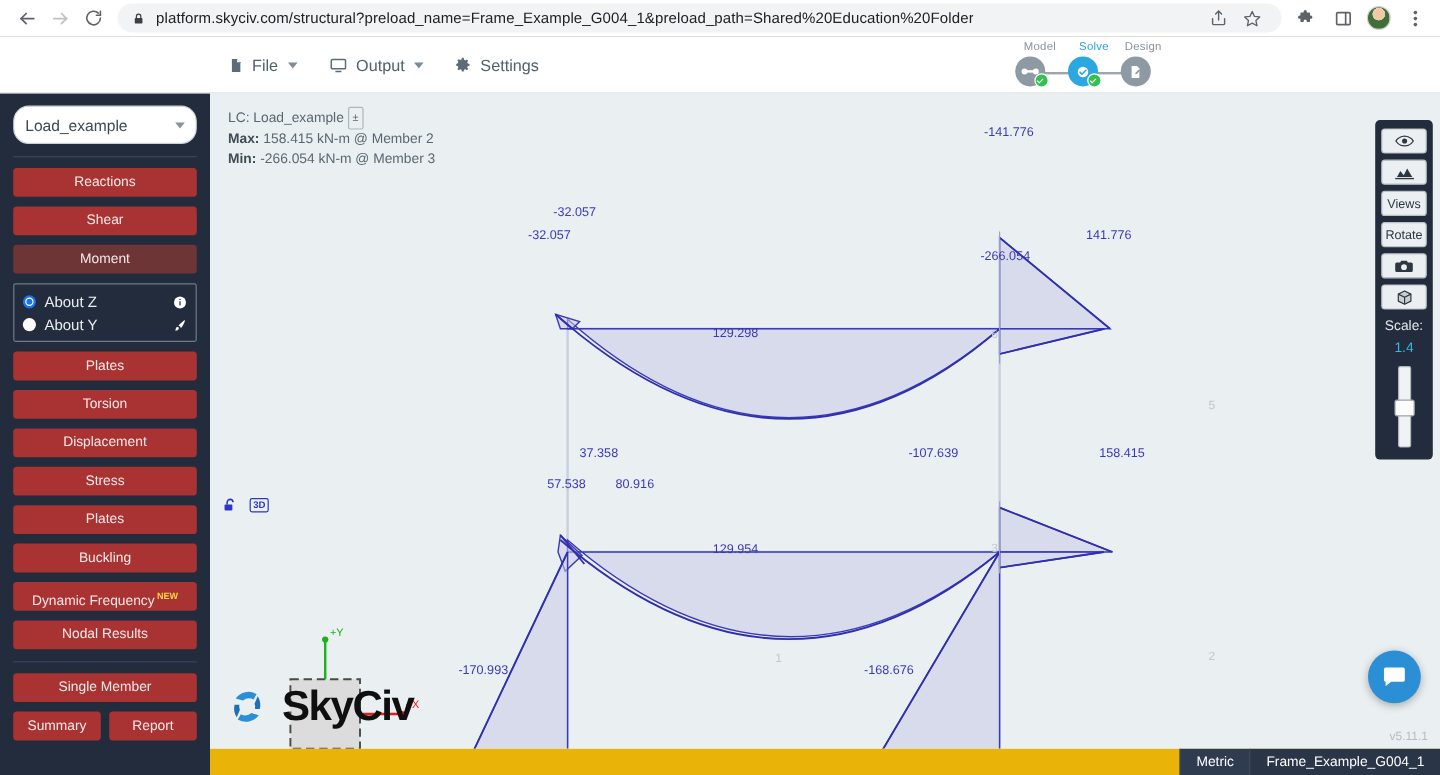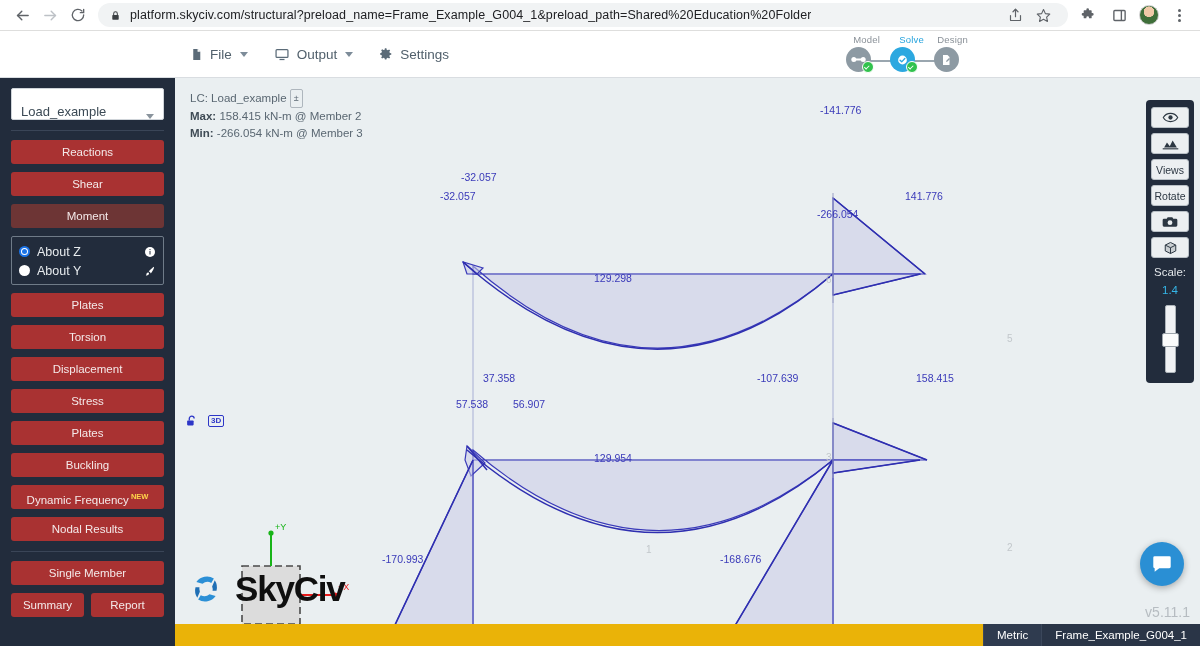--- a/index.html
+++ b/index.html
@@ -89,22 +89,22 @@
     font-size: 12.5px; font-weight: bold; display: flex; align-items: center; justify-content: center;
     letter-spacing: .4px;
   }
 
   
   .sidebar {
     position: absolute; top: 78px; left: 0; width: 175px; height: 568px;
     background: #222c3c; padding: 10px 11px 0 11px; overflow: hidden;
   }
   .lc-select {
-    width: 153px; height: 32px; background: #fff; border: 1px solid #cfd4d9; border-radius: 2px;
-    display: flex; align-items: flex-end; padding: 0 9px; position: relative;
+    width: 153px; height: 32px; background: #fff; border: 1px solid #cfd4d9; border-radius: 13px;
+    display: flex; align-items: center; padding: 0 9px; position: relative;
   }
   .lc-select span { font-size: 13px; color: #3c4a55; }
   .lc-select .caret { position: absolute; right: 9px; width: 0; height: 0;
     border-left: 4px solid transparent; border-right: 4px solid transparent; border-top: 5px solid #8a949d; }
   .sep { height: 1px; background: #3a4557; margin: 10px 0 9px 0; }
   .rbtn {
     display: block; width: 153px; height: 24px; background: #a93232; color: #f4e9e9;
     border: none; border-radius: 3px; font-size: 11.5px; font-family: inherit;
     margin-bottom: 8px; cursor: pointer; text-align: center; line-height: 24px;
     position: relative;
@@ -142,21 +142,21 @@
 
   .axis-widget { position: absolute; left: 45px; top: 440px; width: 150px; height: 120px; }
   .logo { position: absolute; left: 10px; top: 490px; display: flex; align-items: center; gap: 8px; }
   .logo-text { font-size: 35px; font-weight: bold; color: #0f0f0f; letter-spacing: -1.2px; }
 
   .diagram-label {
     position: absolute; font-size: 10.5px; color: #3a3ab9; white-space: nowrap;
     font-family: "Liberation Sans", sans-serif;
   }
   .member-label { position: absolute; font-size: 10px; color: #c2c7cb; }
-  .ver { position: absolute; right: 10px; bottom: 4px; font-size: 14px; color: #b6bcc1; }
+  .ver { position: absolute; right: 10px; bottom: 4px; font-size: 10px; color: #b6bcc1; }
 
   
   .tool-panel {
     position: absolute; right: 6px; top: 22px; width: 48px; background: #222c3c;
     border-radius: 4px; padding: 7px 5px 10px 5px; display: flex; flex-direction: column;
     align-items: center; gap: 5px;
   }
   .tbtn {
     width: 38px; height: 21px; background: #eceff1; border: 1px solid #b9c0c6; border-radius: 3px;
     font-size: 10.5px; color: #2c3742; display: flex; align-items: center; justify-content: center;
@@ -450,21 +450,21 @@
     <div class="diagram-label" style="left:645px; top:26px;">-141.776</div>
     <div class="diagram-label" style="left:286px; top:93px;">-32.057</div>
     <div class="diagram-label" style="left:265px; top:112px;">-32.057</div>
     <div class="diagram-label" style="left:730px; top:112px;">141.776</div>
     <div class="diagram-label" style="left:642px; top:130px;">-266.054</div>
     <div class="diagram-label" style="left:419px; top:194px;">129.298</div>
     <div class="diagram-label" style="left:308px; top:294px;">37.358</div>
     <div class="diagram-label" style="left:582px; top:294px;">-107.639</div>
     <div class="diagram-label" style="left:741px; top:294px;">158.415</div>
     <div class="diagram-label" style="left:281px; top:320px;">57.538</div>
-    <div class="diagram-label" style="left:338px; top:320px;">56.907</div>
+    <div class="diagram-label" style="left:338px; top:320px;">80.916</div>
     <div class="diagram-label" style="left:419px; top:374px;">129.954</div>
     <div class="diagram-label" style="left:207px; top:475px;">-170.993</div>
     <div class="diagram-label" style="left:545px; top:475px;">-168.676</div>
 
     <div class="lock-row">
       <svg width="14" height="13" viewBox="0 0 24 24" fill="#2d36c7">
         <rect x="3" y="12" width="12" height="9" rx="1.5"></rect>
         <path d="M7 12V8.5a4.5 4.5 0 0 1 9 0" fill="none" stroke="#2d36c7" stroke-width="2.4"></path>
         </svg>
       <span class="badge3d">3D</span>

